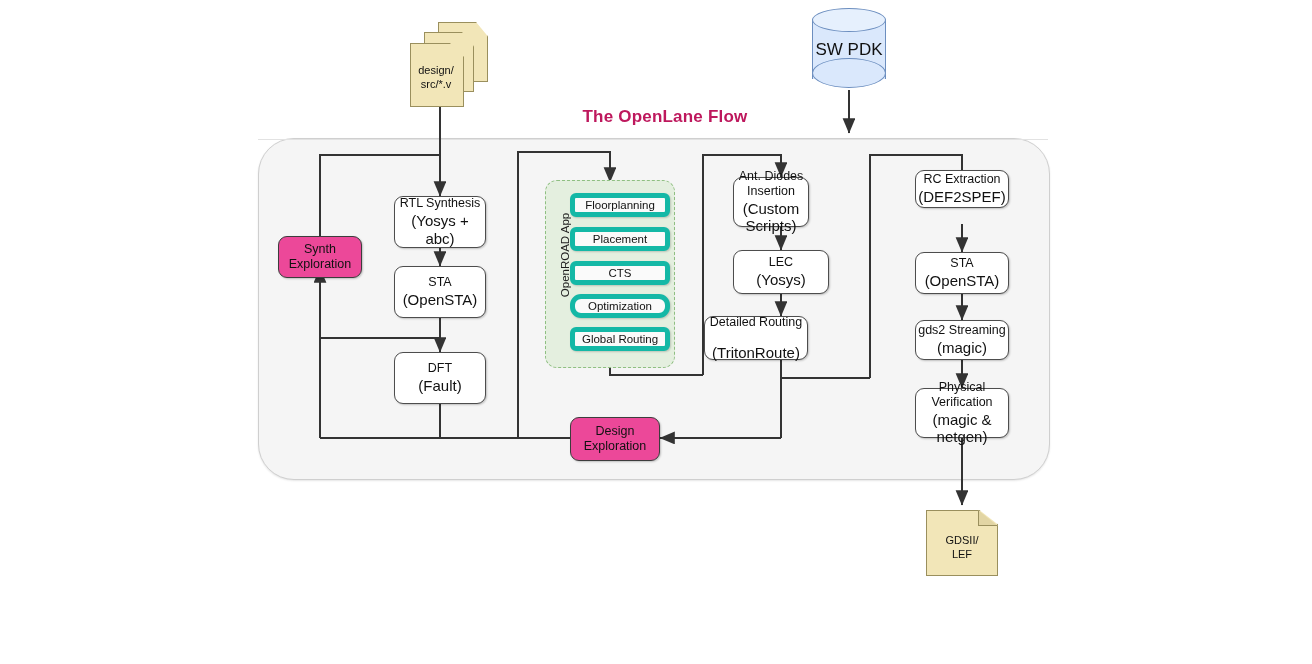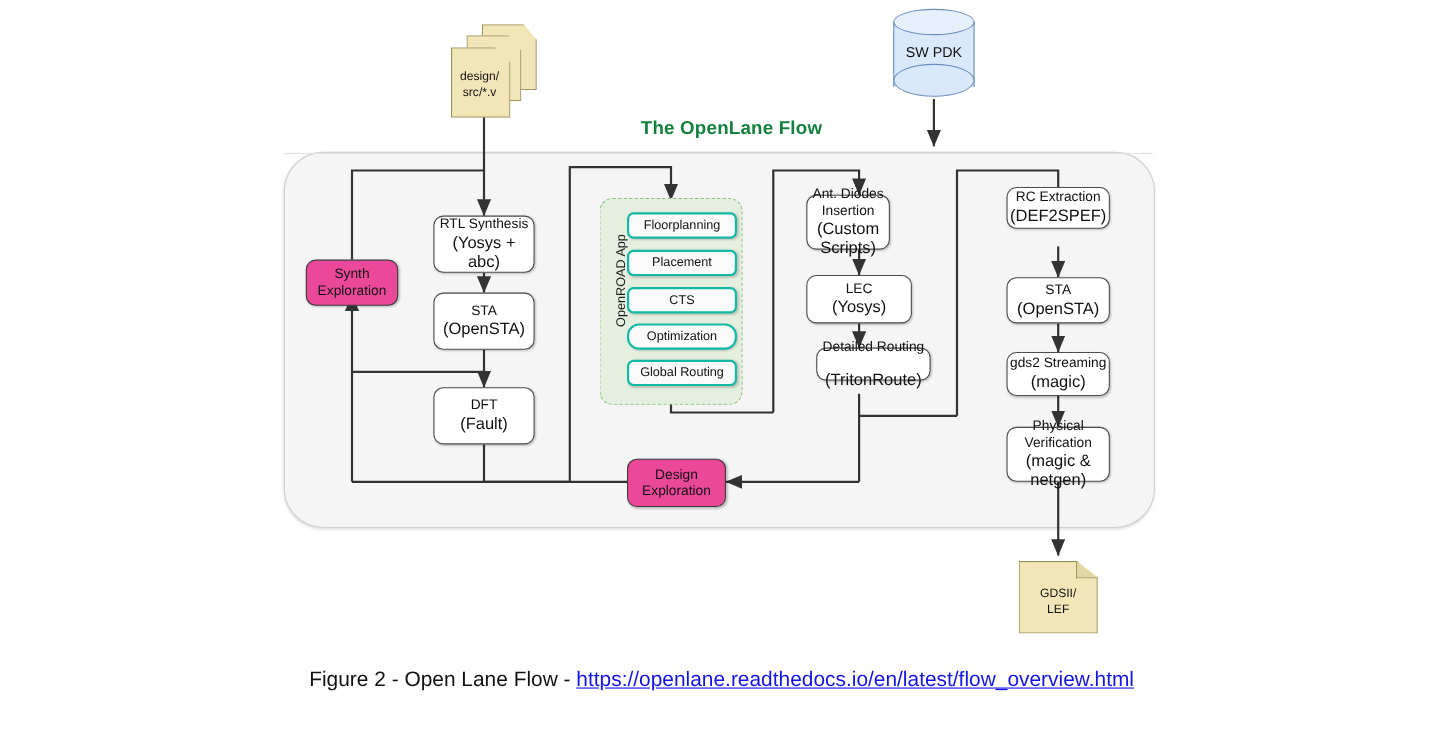--- a/index.html
+++ b/index.html
@@ -12,21 +12,21 @@
   svg.wires{position:absolute;left:0;top:0;width:1312px;height:664px;overflow:visible;}
 
   
   .flow-container{
     position:absolute;left:258px;top:138px;width:790px;height:340px;
     background:#f5f5f5;border:1px solid #cfcfcf;border-radius:36px;
     box-shadow:0 1px 2px rgba(0,0,0,.10);
   }
   .flow-title{
     position:absolute;left:520px;top:107px;width:290px;text-align:center;
-    font-size:17px;font-weight:bold;color:#15803d;letter-spacing:.2px;
+    font-size:17px;font-weight:bold;color:#be185d;letter-spacing:.2px;
   }
   .title-rule{
     position:absolute;left:258px;top:139px;width:790px;height:1px;background:#e2e2e2;
   }
 
   
   .box{
     position:absolute;background:#ffffff;border:1px solid #4d4d4d;border-radius:9px;
     box-shadow:1px 1px 2px rgba(0,0,0,.22);
     display:flex;flex-direction:column;align-items:center;justify-content:center;
@@ -40,21 +40,21 @@
   .openroad{
     position:absolute;left:545px;top:180px;width:128px;height:186px;
     background:#e4efdf;border:1.5px dashed #8fbf82;border-radius:12px;
   }
   .openroad-label{
     position:absolute;left:-31px;top:68px;width:100px;text-align:center;
     transform:rotate(-90deg);font-size:11.5px;color:#1d1d1d;white-space:nowrap;
   }
   .or-step{
     position:absolute;left:24px;width:100px;height:24px;
-    background:#fafafa;border:2px solid #14b8a6;border-radius:6px;
+    background:#fafafa;border:5px solid #14b8a6;border-radius:6px;
     box-shadow:1px 1px 2px rgba(0,0,0,.18);
     display:flex;align-items:center;justify-content:center;
     font-size:11.5px;color:#111;box-sizing:border-box;
   }
 
   
   .docstack{position:absolute;left:408px;top:22px;width:80px;height:84px;}
   .doc-sheet{
     position:absolute;background:#f2e6b8;border:1px solid #9a8f5d;
     box-shadow:1px 1px 2px rgba(0,0,0,.20);
@@ -87,21 +87,21 @@
   .cyl-bottom{
     position:absolute;left:0;top:50px;width:74px;height:30px;
     background:#dae8fc;border:1px solid #6c8ebf;border-radius:50%;box-sizing:border-box;
   }
   .cyl-top{
     position:absolute;left:0;top:0;width:74px;height:24px;
     background:#e6f0fd;border:1px solid #6c8ebf;border-radius:50%;box-sizing:border-box;
   }
   .cyl-label{
     position:absolute;left:0;top:32px;width:74px;text-align:center;
-    font-size:13px;color:#111;
+    font-size:17px;color:#111;
   }
 
   
   .caption{
     position:absolute;left:0;top:608px;width:1312px;text-align:center;
     font-size:19px;color:#111;
   }
   .caption .link{color:#1414e6;text-decoration:underline;}
 </style>
 </head>
@@ -209,21 +209,21 @@
 
   <div class="box" style="left:733px;top:177px;width:76px;height:50px;">
     <div class="t1">Ant. Diodes</div>
     <div class="t1">Insertion</div>
     <div class="t2">(Custom Scripts)</div>
   </div>
   <div class="box" style="left:733px;top:250px;width:96px;height:44px;">
     <div class="t1">LEC</div>
     <div class="t2">(Yosys)</div>
   </div>
-  <div class="box" style="left:742px;top:316px;width:104px;height:30px;gap:13px;">
+  <div class="box" style="left:704px;top:316px;width:104px;height:44px;gap:13px;">
     <div class="t1">Detailed Routing</div>
     <div class="t2">(TritonRoute)</div>
   </div>
 
   <div class="box" style="left:915px;top:170px;width:94px;height:38px;">
     <div class="t1">RC Extraction</div>
     <div class="t2">(DEF2SPEF)</div>
   </div>
   <div class="box" style="left:915px;top:252px;width:94px;height:42px;">
     <div class="t1">STA</div>
@@ -246,17 +246,14 @@
 
   <div class="gds-doc">
     <div class="gds-body"></div>
     <div class="gds-fold"></div>
     <div class="gds-label">
       <div>GDSII/</div>
       <div>LEF</div>
     </div>
   </div>
 
-  <div class="caption">
-    <span>Figure 2 - Open Lane Flow - </span><span class="link">https://openlane.readthedocs.io/en/latest/flow_overview.html</span>
-  </div>
 
 </div>
 
 </body></html>

